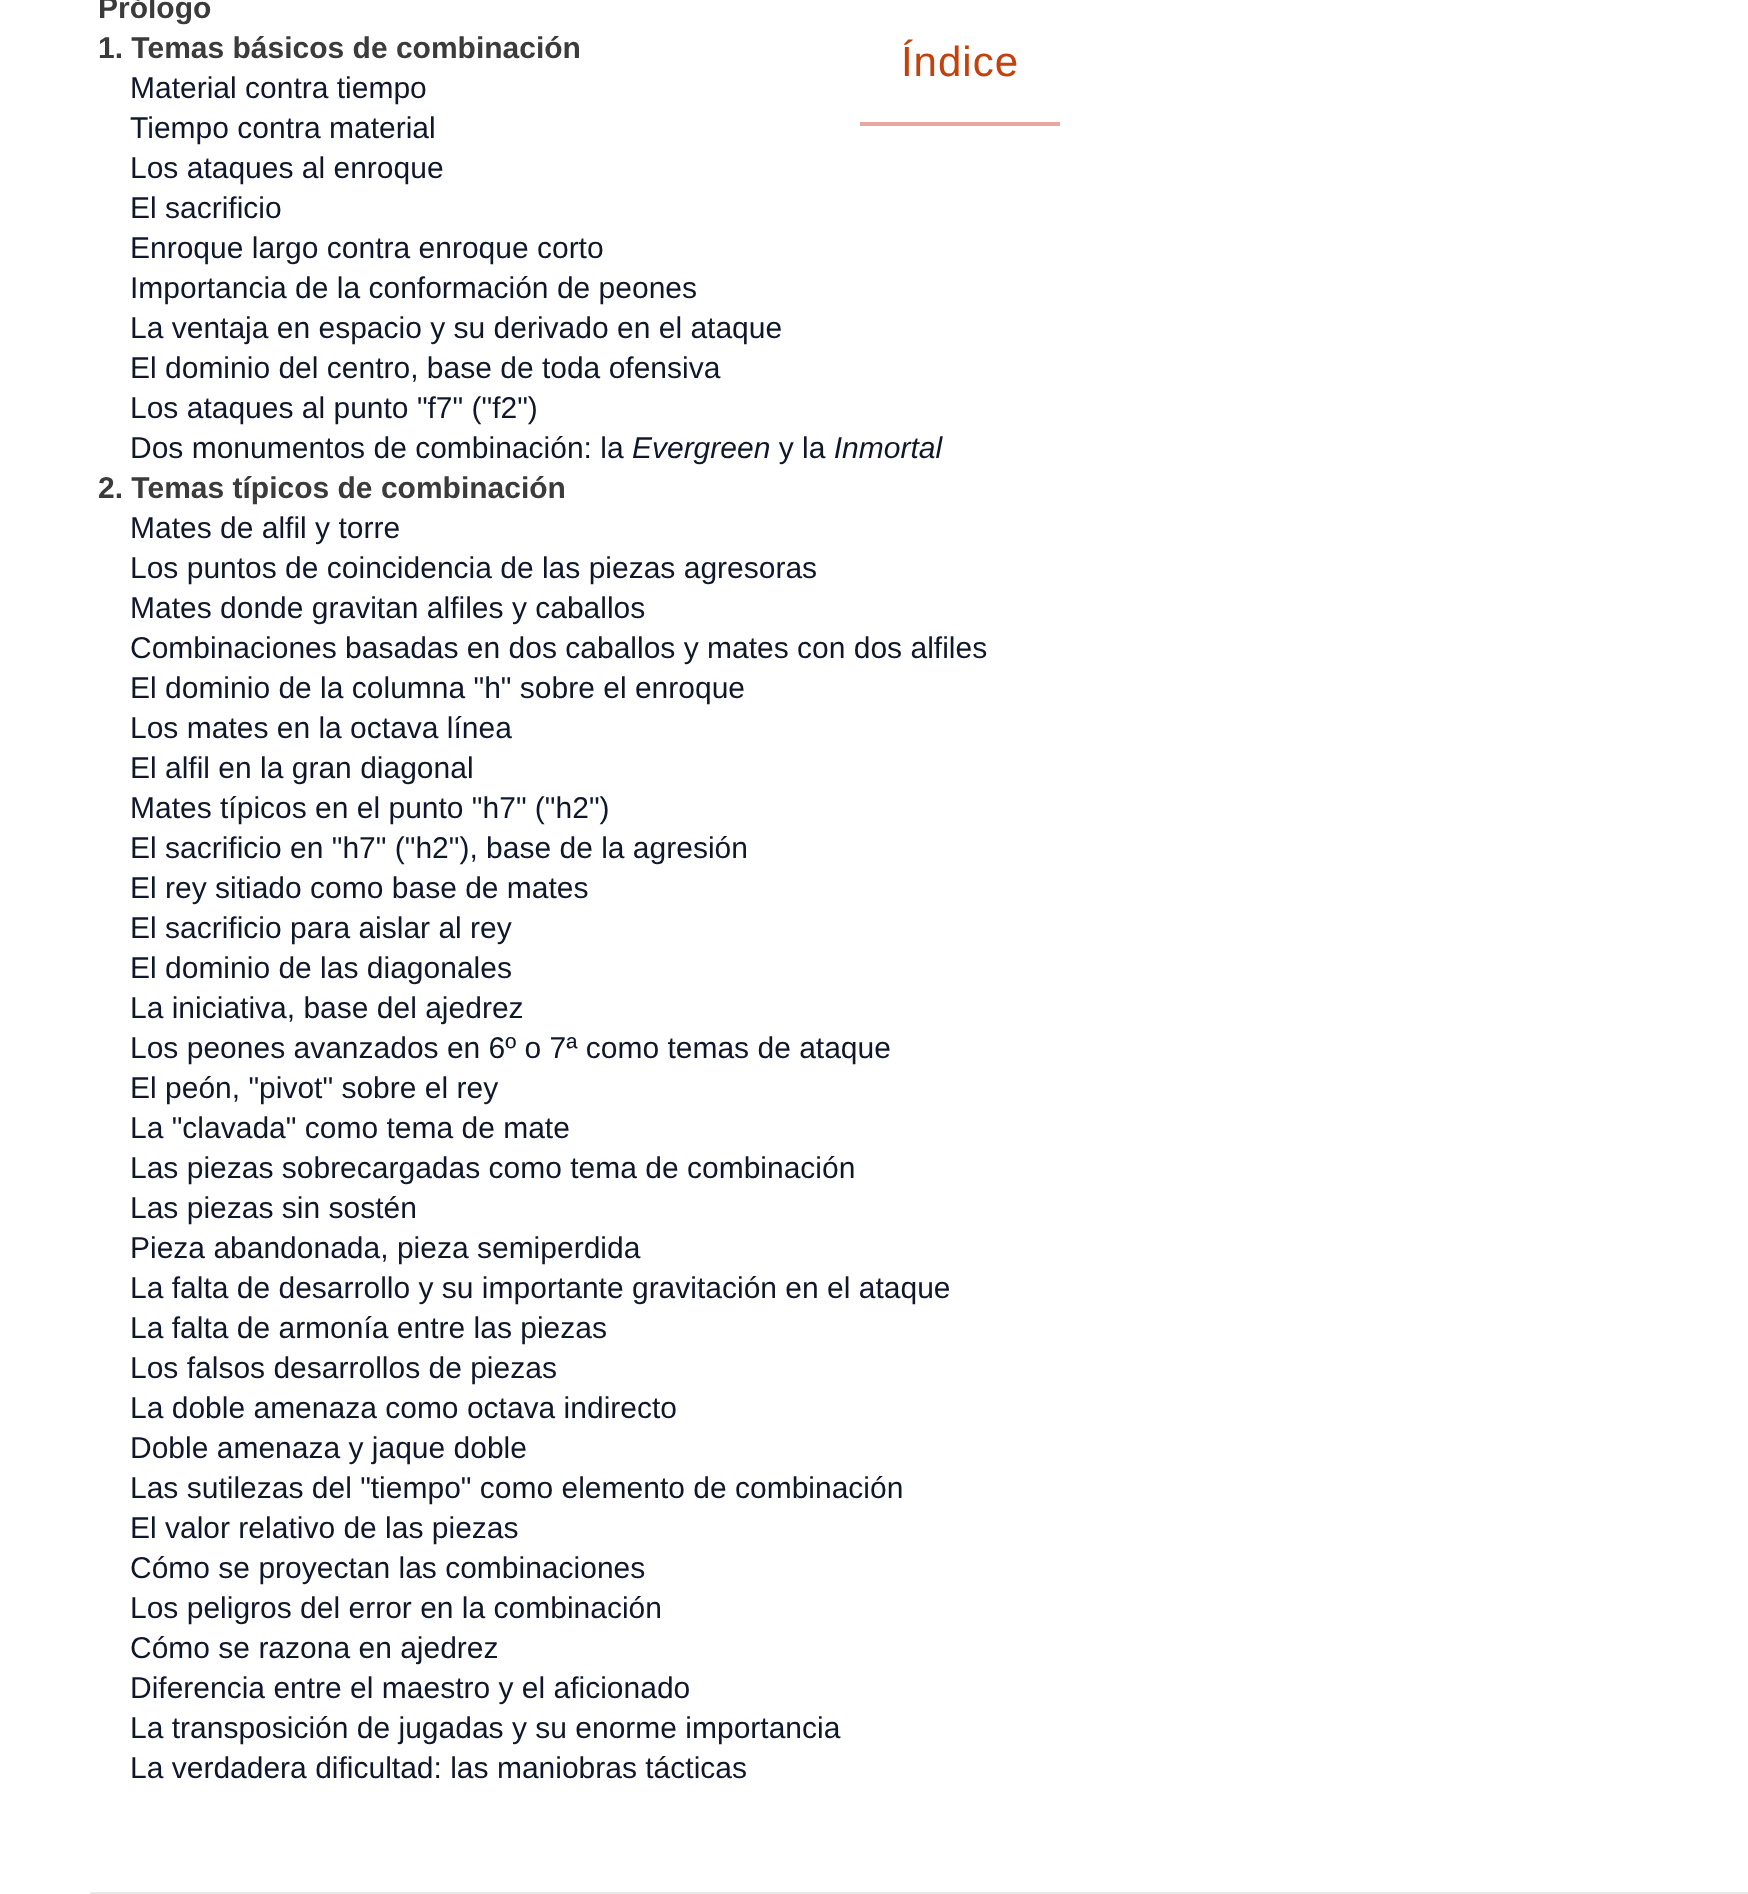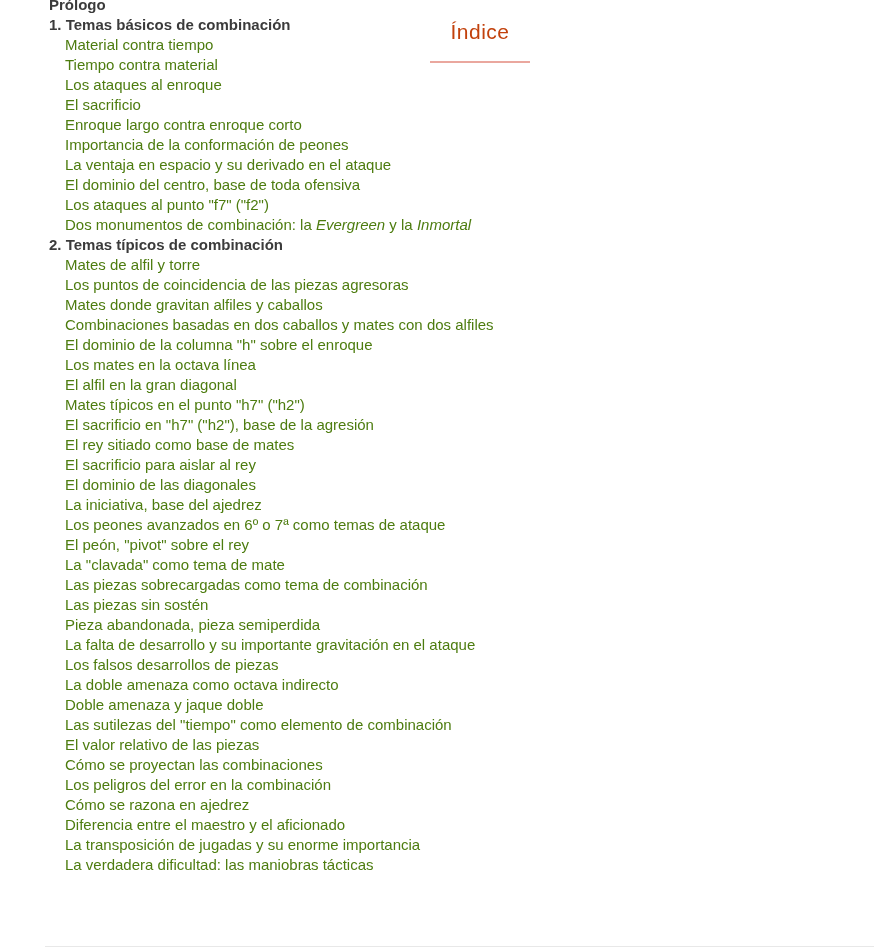--- a/index.html
+++ b/index.html
@@ -40,21 +40,21 @@
   
   .toc {
     position: absolute;
     left: 49px;
     top: -5px;
     right: 0;
   }
   .toc-entry {
     font-size: 15px;
     line-height: 20px;
-    color: #4d7c0f;
+    color: #0f172a;
     white-space: nowrap;
   }
   .toc-entry.bold {
     font-weight: bold;
     color: #3b3b3b;
   }
   .toc-entry.indent {
     padding-left: 16px;
   }
   .toc-entry .italic {
@@ -108,20 +108,21 @@
       <div class="toc-entry indent"><span>El sacrificio para aislar al rey</span></div>
       <div class="toc-entry indent"><span>El dominio de las diagonales</span></div>
       <div class="toc-entry indent"><span>La iniciativa, base del ajedrez</span></div>
       <div class="toc-entry indent"><span>Los peones avanzados en 6º o 7ª como temas de ataque</span></div>
       <div class="toc-entry indent"><span>El peón, "pivot" sobre el rey</span></div>
       <div class="toc-entry indent"><span>La "clavada" como tema de mate</span></div>
       <div class="toc-entry indent"><span>Las piezas sobrecargadas como tema de combinación</span></div>
       <div class="toc-entry indent"><span>Las piezas sin sostén</span></div>
       <div class="toc-entry indent"><span>Pieza abandonada, pieza semiperdida</span></div>
       <div class="toc-entry indent"><span>La falta de desarrollo y su importante gravitación en el ataque</span></div>
+      <div class="toc-entry indent"><span>La falta de armonía entre las piezas</span></div>
       <div class="toc-entry indent"><span>Los falsos desarrollos de piezas</span></div>
       <div class="toc-entry indent"><span>La doble amenaza como octava indirecto</span></div>
       <div class="toc-entry indent"><span>Doble amenaza y jaque doble</span></div>
       <div class="toc-entry indent"><span>Las sutilezas del "tiempo" como elemento de combinación</span></div>
       <div class="toc-entry indent"><span>El valor relativo de las piezas</span></div>
       <div class="toc-entry indent"><span>Cómo se proyectan las combinaciones</span></div>
       <div class="toc-entry indent"><span>Los peligros del error en la combinación</span></div>
       <div class="toc-entry indent"><span>Cómo se razona en ajedrez</span></div>
       <div class="toc-entry indent"><span>Diferencia entre el maestro y el aficionado</span></div>
       <div class="toc-entry indent"><span>La transposición de jugadas y su enorme importancia</span></div>

